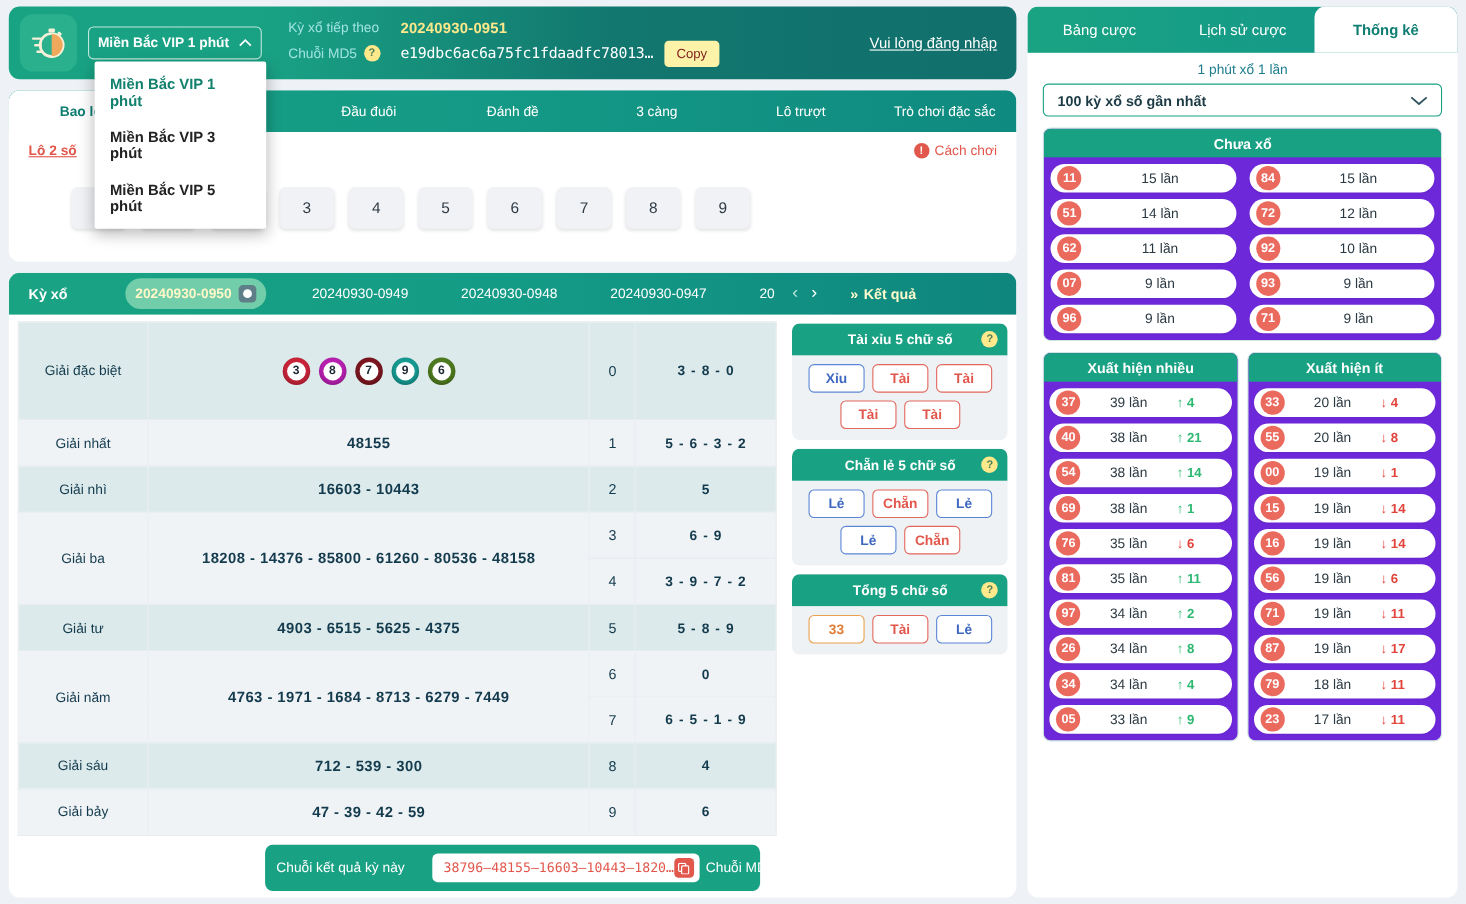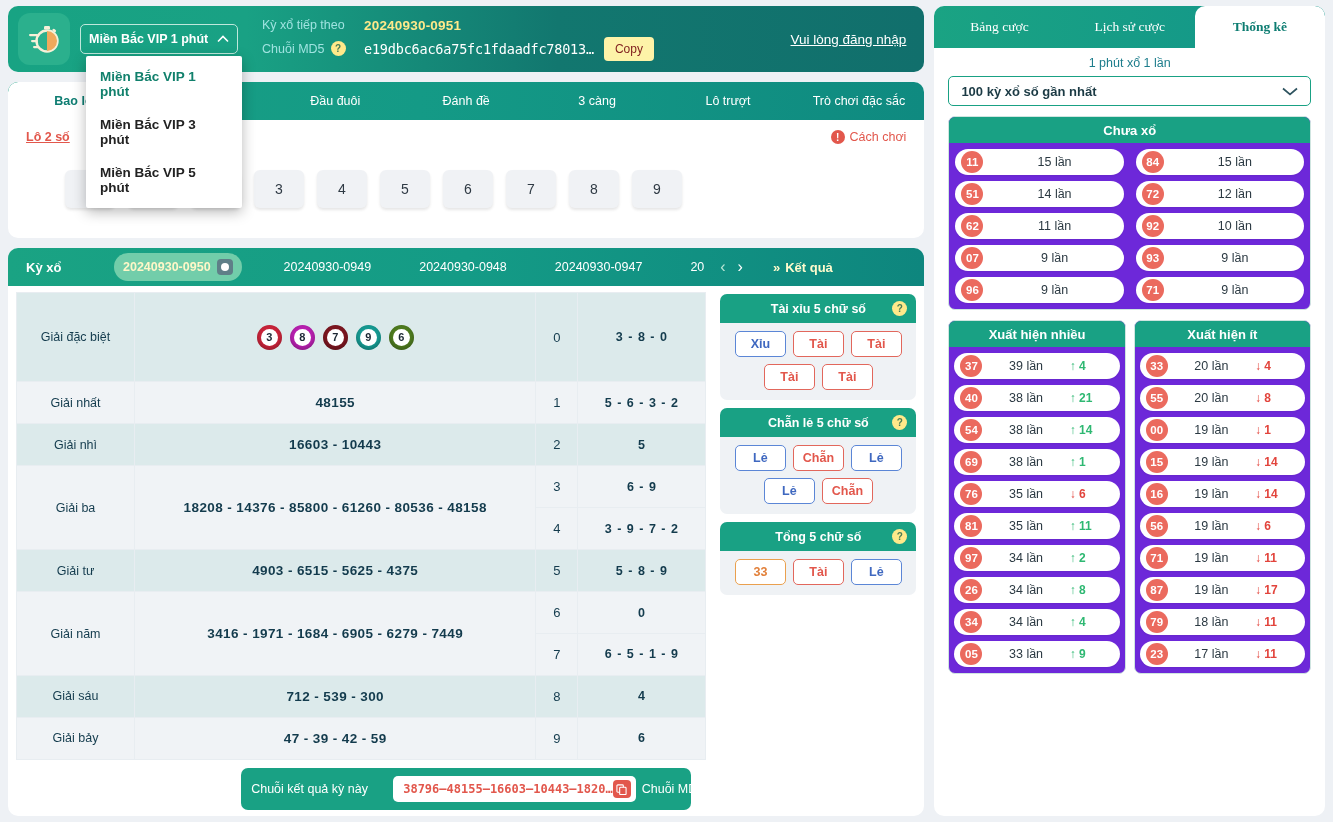--- a/index.html
+++ b/index.html
@@ -132,30 +132,30 @@
   .md5box {
     background: #19a184; border-radius: 7px; align-self: center; margin: 8px 0 6px 0;
     padding: 8px 10px; display: flex; flex-direction: row; gap: 6px; width: 450px;
   }
   .md5row { display: flex; align-items: center; gap: 10px; }
   .md5lbl { color: #fff; font-size: 12.5px; width: 132px; }
   .md5field {
     flex: 1; background: #fff; border-radius: 5px; height: 26px; display: flex; align-items: center;
     justify-content: space-between; padding: 0 5px 0 10px; overflow: hidden;
   }
-  .md5text { font-size: 12px; color: #e2574c; font-family: "DejaVu Sans Mono", monospace; white-space: nowrap; font-weight: bold; }
+  .md5text { font-size: 12px; color: #e2574c; font-family: "DejaVu Sans Mono", monospace; white-space: nowrap; }
   .copy-ic {
     width: 18px; height: 18px; border-radius: 4px; background: #e2574c; display: flex;
     align-items: center; justify-content: center; flex: none; cursor: pointer;
   }
 
   
   .right { width: 393px; background: #fff; border-radius: 10px; display: flex; flex-direction: column; overflow: hidden; }
   .rtabs { display: flex; height: 42px; background: linear-gradient(90deg, #1aa383 0%, #12958a 100%); }
-  .rtab { flex: 1; display: flex; align-items: center; justify-content: center; font-size: 13.5px; color: #fff; cursor: pointer; font-family: Liberation Serif, serif; }
+  .rtab { flex: 1; display: flex; align-items: center; justify-content: center; font-size: 13.5px; color: #fff; cursor: pointer; }
   .rtab.active { background: #fff; color: #0e7d72; font-weight: bold; border-radius: 10px 10px 0 0; }
   .rsub { text-align: center; font-size: 12.5px; color: #1d7d8c; padding: 8px 0 6px; }
   .rselect {
     margin: 0 14px; height: 30px; border: 1px solid #19a184; border-radius: 5px;
     display: flex; align-items: center; justify-content: space-between; padding: 0 12px;
     font-size: 13px; color: #1b3a44; font-weight: bold; cursor: pointer;
   }
   .chev { color: #2f5460; font-size: 14px; }
 
   .statbox { margin: 10px 14px 0 14px; border: 1px solid #cfe5e0; border-radius: 7px; overflow: hidden; background: #6d28d9; }
@@ -336,21 +336,21 @@
             <td class="dval">3 - 9 - 7 - 2</td>
           </tr>
           <tr class="rowA">
             <td class="rname">Giải tư</td>
             <td class="rval">4903 - 6515 - 5625 - 4375</td>
             <td class="didx">5</td>
             <td class="dval">5 - 8 - 9</td>
           </tr>
           <tr class="rowB">
             <td class="rname" rowspan="2">Giải năm</td>
-            <td class="rval" rowspan="2">3416 - 1971 - 1684 - 6905 - 6279 - 7449</td>
+            <td class="rval" rowspan="2">4763 - 1971 - 1684 - 8713 - 6279 - 7449</td>
             <td class="didx">6</td>
             <td class="dval">0</td>
           </tr>
           <tr class="rowB">
             <td class="didx">7</td>
             <td class="dval">6 - 5 - 1 - 9</td>
           </tr>
           <tr class="rowA">
             <td class="rname">Giải sáu</td>
             <td class="rval">712 - 539 - 300</td>

